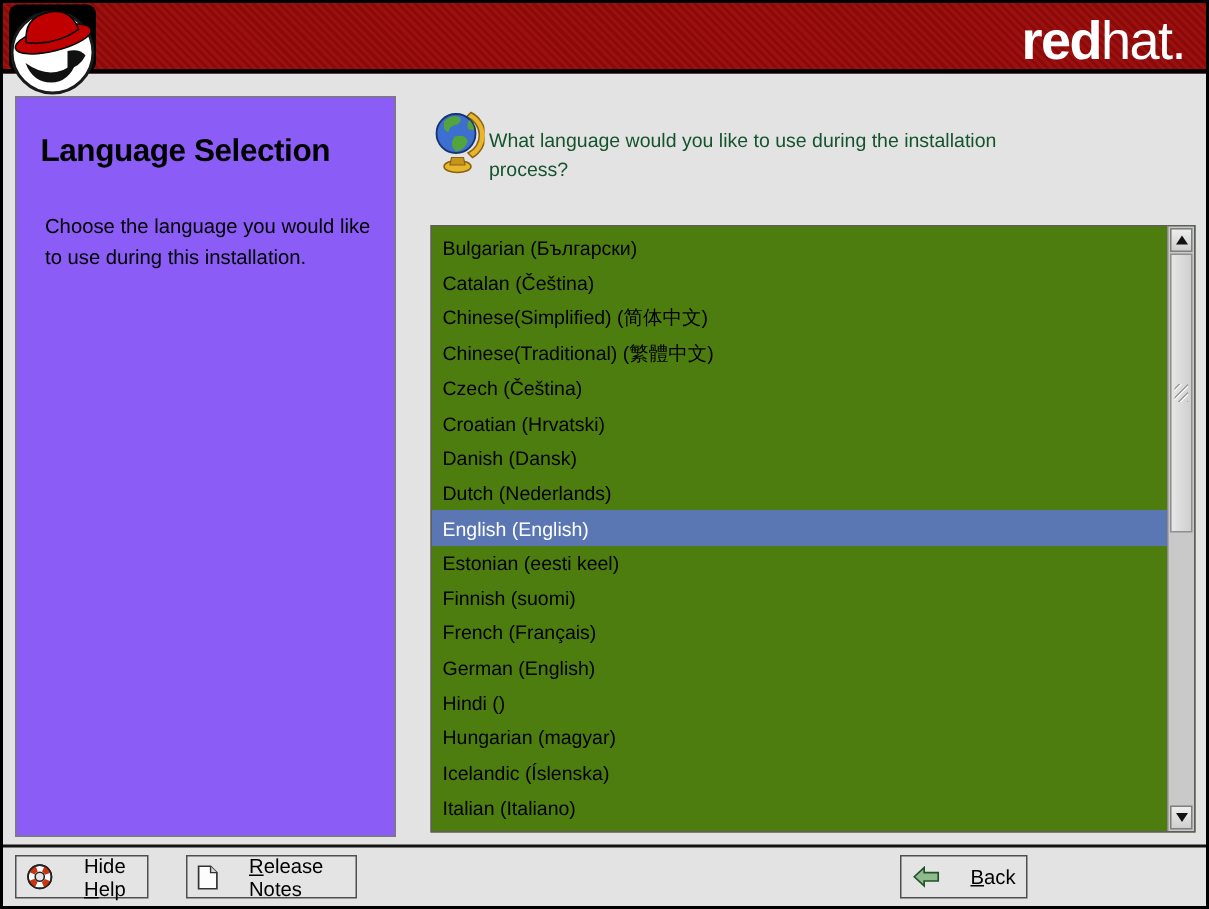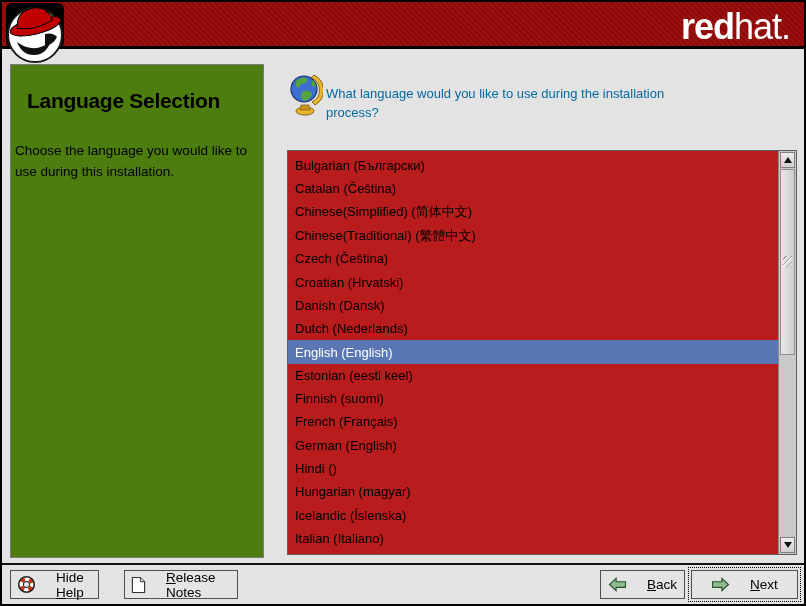--- a/index.html
+++ b/index.html
@@ -19,39 +19,39 @@
   #brand {
     position: absolute; right: 14px; top: 6px; color: #fff;
     font-size: 36px; letter-spacing: -1px; line-height: 38px;
   }
   #brand .b { font-weight: bold; }
   #brand .r { font-weight: normal; margin-top: 19px; }
   #logo { position: absolute; left: 3px; top: 0; width: 62px; height: 62px; }
   
   #help-panel {
     position: absolute; left: 8px; top: 62px; width: 254px; height: 494px;
-    background: #4d7c0f; border: 1px solid #7b7b7b;
+    background: #8b5cf6; border: 1px solid #7b7b7b;
   }
   #help-title {
     margin: 24px 16px 0 16px; font-size: 21px; font-weight: bold;
     color: #000; letter-spacing: -0.3px;
   }
   #help-body {
-    margin: 28px 16px 0 4px; font-size: 13.5px; line-height: 1.55; color: #000;
+    margin: 28px 16px 0 19px; font-size: 13.5px; line-height: 1.55; color: #000;
   }
   
   #globe { position: absolute; left: 287px; top: 70px; width: 34px; height: 44px; }
   #question {
     position: absolute; left: 324px; top: 83px; width: 372px;
-    font-size: 13px; line-height: 1.45; color: #0369a1;
+    font-size: 13px; line-height: 1.45; color: #14532d;
   }
   
   #list-frame {
     position: absolute; left: 285px; top: 148px; width: 510px; height: 405px;
-    border: 1px solid #5e5e5e; background: #b91c1c; display: flex;
+    border: 1px solid #5e5e5e; background: #4d7c0f; display: flex;
   }
   #list-rows { flex: 1 1 auto; overflow: hidden; padding-top: 3px; }
   .row {
     height: 23.3px; display: flex; align-items: center;
     padding-left: 7px; font-size: 13px; color: #000; white-space: nowrap;
   }
   .row.selected { background: #5a77b4; color: #fff; }
   
   #scrollbar {
     flex: 0 0 18px; position: relative; background: #c9c9c9;
@@ -183,22 +183,14 @@
     <span><span></span><span class="mn">R</span><span>elease Notes</span></span>
   </div>
 
   <div id="btn-back" class="btn">
     <svg class="icon" width="19" height="15" viewBox="0 0 20 16">
       <path d="M8.5 1.5 L1.5 8 L8.5 14.5 V11 H18.5 V5 H8.5 Z" fill="#8fbb8f" stroke="#23512a" stroke-width="1.2"></path>
     </svg>
     <span><span></span><span class="mn">B</span><span>ack</span></span>
   </div>
 
-  <div id="next-wrap">
-    <div id="btn-next" class="btn">
-      <svg class="icon" width="19" height="15" viewBox="0 0 20 16">
-        <path d="M11.5 1.5 L18.5 8 L11.5 14.5 V11 H1.5 V5 H11.5 Z" fill="#8fbb8f" stroke="#23512a" stroke-width="1.2"></path>
-      </svg>
-      <span><span></span><span class="mn">N</span><span>ext</span></span>
-    </div>
-  </div>
 
 </div>
 
 </body></html>

